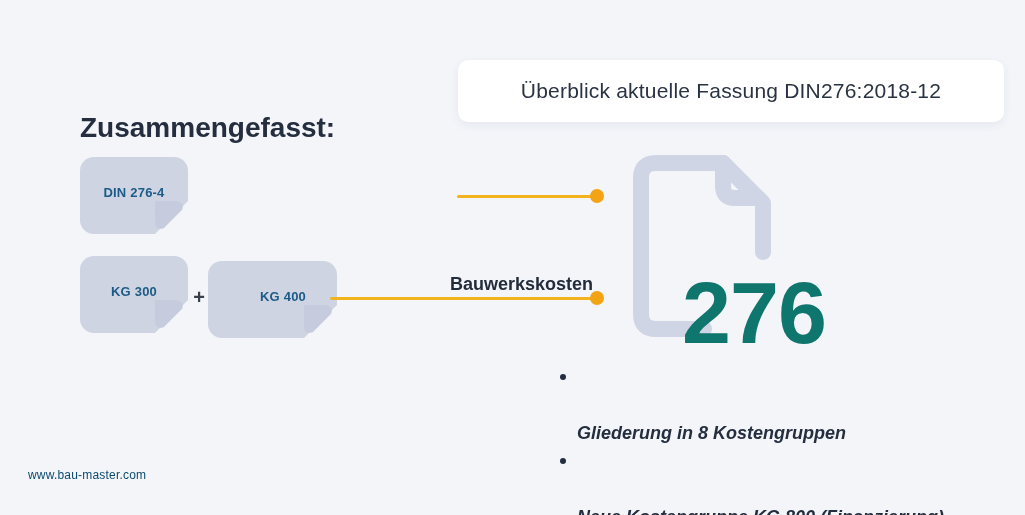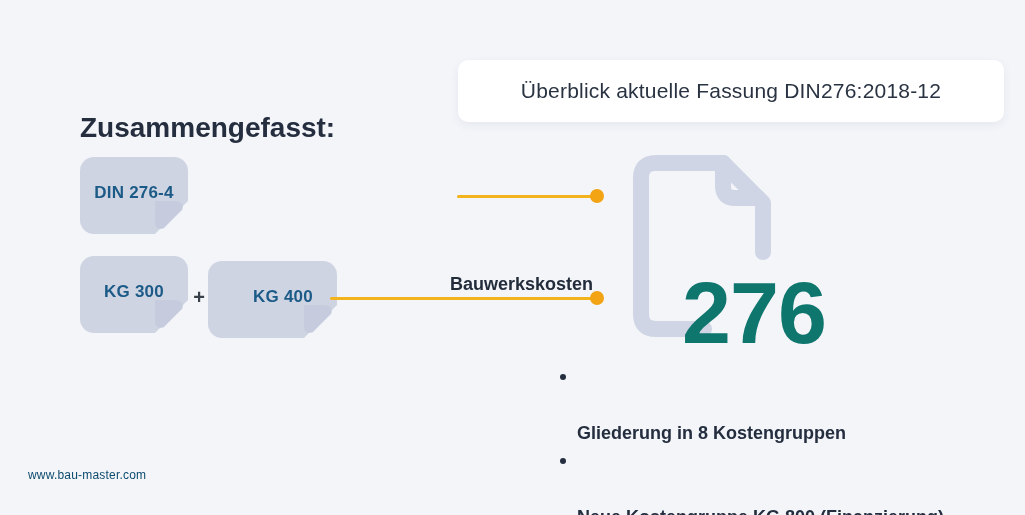--- a/index.html
+++ b/index.html
@@ -23,21 +23,21 @@
     position:absolute;left:80px;top:112px;
     font-size:28px;font-weight:700;color:#252E3F;
   }
   
   .tag{
     position:absolute;width:108px;height:77px;
     background:#CFD4E2;border-radius:14px;
     display:flex;align-items:center;justify-content:center;
   }
   .tag-label{
-    font-size:17px;font-weight:700;color:#1C5B87;
+    font-size:13px;font-weight:700;color:#1C5B87;
     margin-bottom:6px;letter-spacing:0.2px;
   }
   .tag-fold{position:absolute;right:0;bottom:0;width:33px;height:33px;}
   
   .plus{
     position:absolute;left:188px;top:286px;width:22px;
     text-align:center;font-size:20px;font-weight:700;color:#3A4049;
   }
   
   .conn-line{position:absolute;height:3px;background:#F2B31D;border-radius:2px;}
@@ -52,21 +52,21 @@
     position:absolute;left:682px;top:268px;
     font-size:88px;line-height:90px;font-weight:700;color:#0f766e;letter-spacing:-1px;
   }
   
   .bullets{
     position:absolute;left:556px;top:363px;width:420px;
     margin:0;padding:0;list-style:none;
   }
   .bullets li{
     position:relative;padding-left:21px;line-height:28px;
-    font-size:18px;font-weight:600;color:#242E3F;white-space:pre-line;
+    font-size:18px;font-weight:600;color:#242E3F;white-space:pre-line;font-style:italic;
   }
   .bullets li .dot{
     position:absolute;left:4px;top:11px;width:6px;height:6px;border-radius:50%;
     background:#242E3F;
   }
   
   .footer-url{
     position:absolute;left:28px;top:468px;
     font-size:12px;font-weight:400;color:#0c4a6e;letter-spacing:0.2px;
   }

